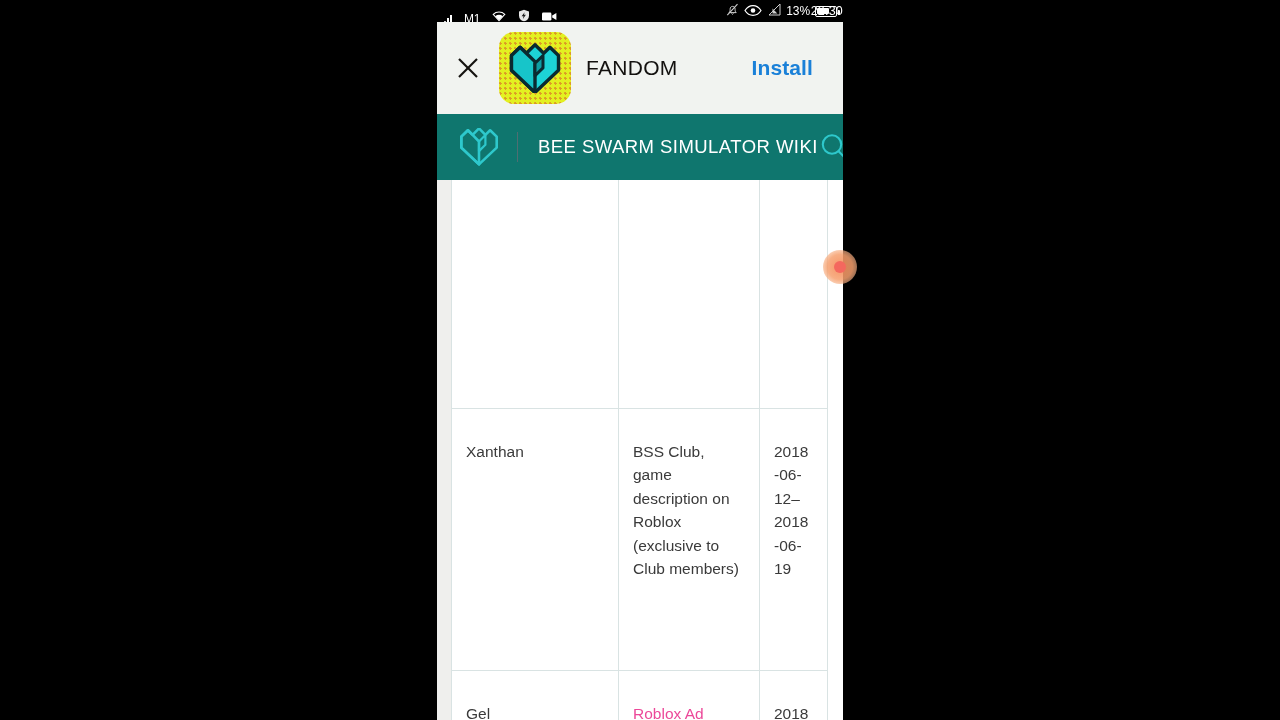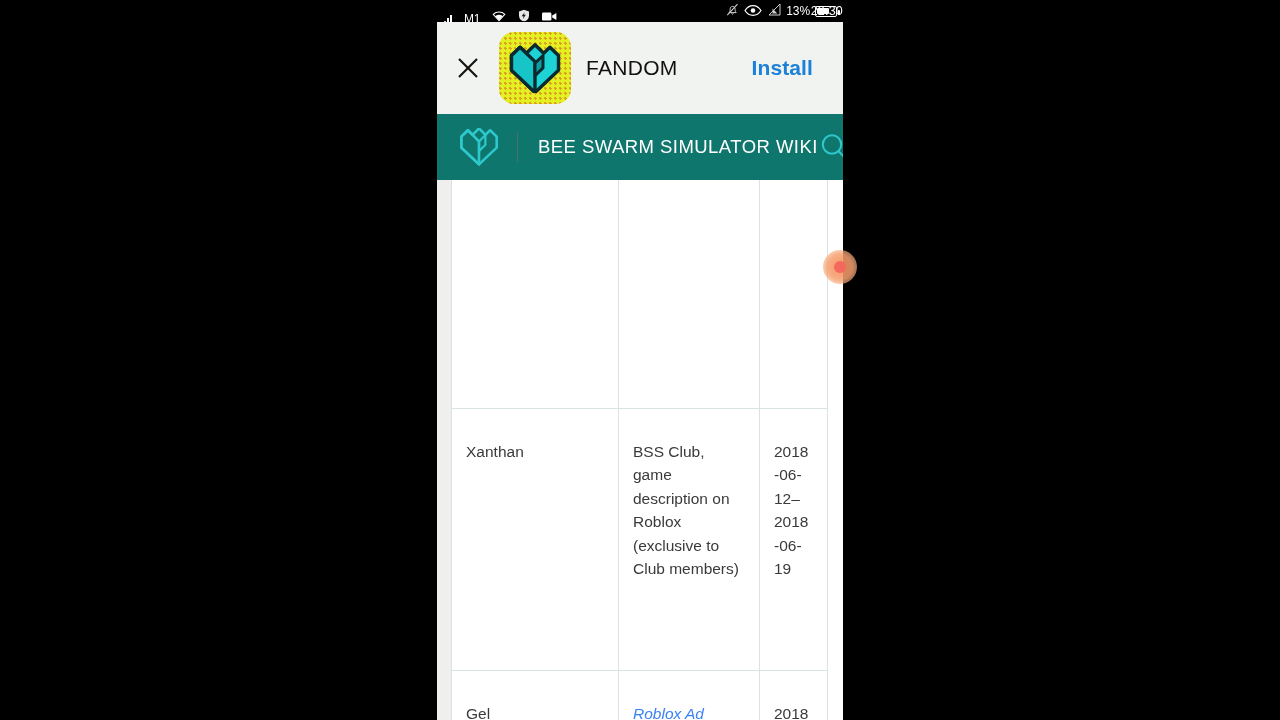--- a/index.html
+++ b/index.html
@@ -60,21 +60,21 @@
   table.wikitable{border-collapse:collapse;table-layout:fixed;width:376px;background:#fff;}
   table.wikitable td{vertical-align:top;border:1px solid #d9e3e3;
      font-size:15.5px;color:#3a3a3a;line-height:1.52;
      padding:31px 15px 14px 14px;box-sizing:border-box;
      font-family:"Liberation Sans",sans-serif;}
   col.c1{width:167px;} col.c2{width:141px;} col.c3{width:68px;}
   tr.r-top td{height:228px;padding-top:0;padding-bottom:0;border-top:none;}
   tr.r-mid td{height:262px;}
   tr.r-bot td{height:60px;}
   td.datecell{padding-left:14px;padding-right:6px;word-break:break-word;}
-  a.wikilink{color:#3b82f6;text-decoration:none;font-style:italic;}
+  a.wikilink{color:#ec4899;text-decoration:none;}
 
   
   .right-strip{position:absolute;left:390px;top:0;width:16px;height:540px;background:#f3f3f1;}
 
   
   .touch{position:absolute;left:823px;top:250px;width:34px;height:34px;border-radius:50%;
      background:radial-gradient(circle at 50% 50%, rgba(244,140,90,.92) 0%, rgba(246,160,110,.85) 52%, rgba(248,186,146,.55) 78%, rgba(250,205,175,0) 100%);}
   .touch i{position:absolute;left:11px;top:11px;width:12px;height:12px;border-radius:50%;background:#f4685e;display:block;}
 </style>
 </head>

